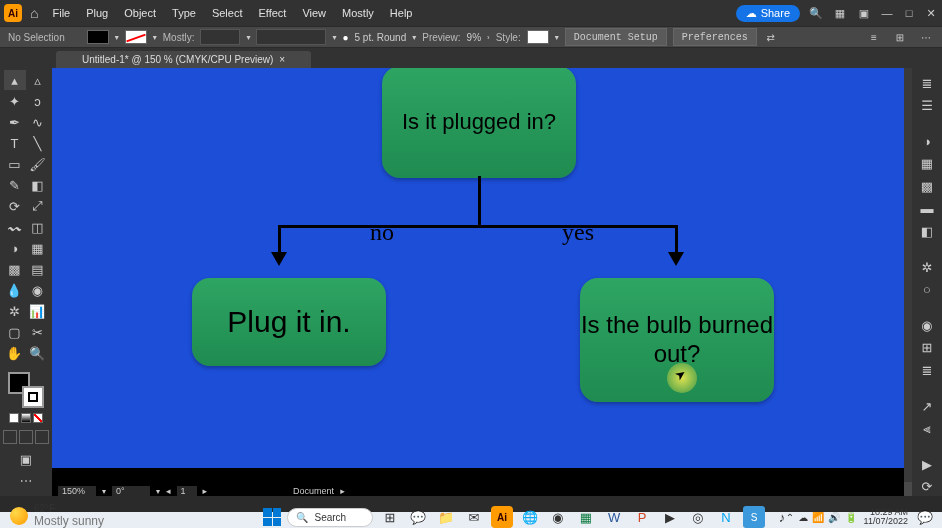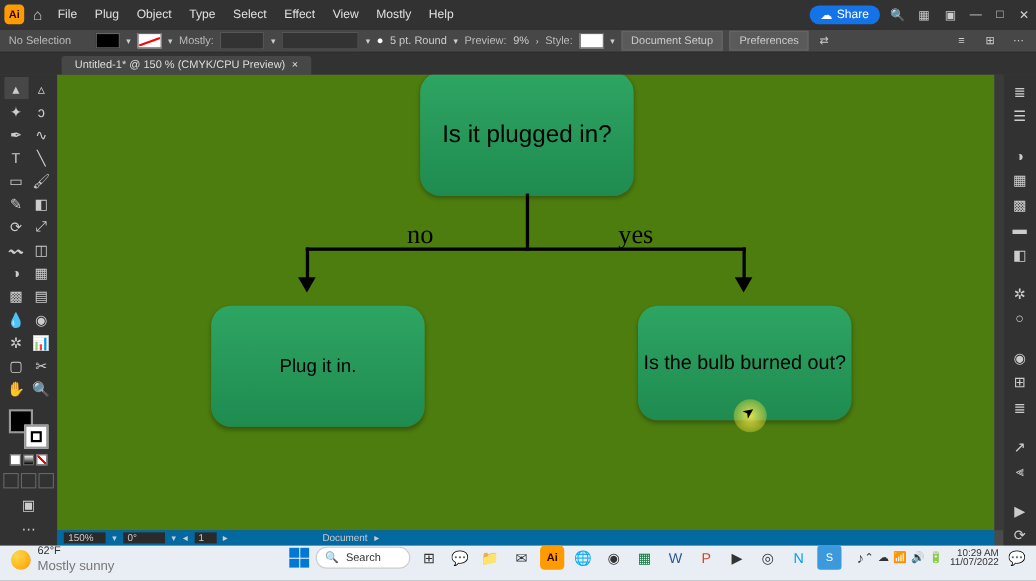--- a/index.html
+++ b/index.html
@@ -16,27 +16,27 @@
 .icon-btn { width: 16px; height: 16px; display: flex; align-items: center; justify-content: center; color: #ccc; cursor: pointer; }
 
 
 .controlbar { height: 22px; background: #474747; display: flex; align-items: center; color: #ccc; font-size: 10px; padding: 0 8px; gap: 6px; border-top: 1px solid #2a2a2a; border-bottom: 1px solid #2a2a2a; }
 .ctrl-label { color: #bbb; }
 .ctrl-swatch { width: 22px; height: 14px; background: #000; border: 1px solid #666; }
 .ctrl-none { width: 22px; height: 14px; background: #fff; position: relative; border: 1px solid #666; }
 .ctrl-none::after { content: ""; position: absolute; left: 0; right: 0; top: 50%; border-top: 2px solid red; transform: rotate(-20deg); }
 .ctrl-field { background: #333; border: 1px solid #555; padding: 1px 6px; min-width: 40px; height: 16px; display: flex; align-items: center; }
 .ctrl-field-wide { min-width: 70px; }
-.ctrl-btn { background: #5a5a5a; border: 1px solid #666; padding: 1px 8px; height: 18px; display: flex; align-items: center; cursor: pointer; }
+.ctrl-btn { background: #5a5a5a; border: 1px solid #666; padding: 1px 8px; height: 18px; display: flex; align-items: center; cursor: pointer; font-family: Liberation Mono, monospace; }
 .ctrl-right { margin-left: auto; display: flex; gap: 10px; align-items: center; }
 .caret { font-size: 8px; color: #ccc; }
 
 
 .tabrow { height: 20px; background: #323232; display: flex; align-items: flex-end; padding-left: 56px; }
-.doc-tab { background: #474747; color: #ddd; font-size: 10px; padding: 3px 12px; border-radius: 3px 3px 0 0; display: flex; align-items: center; gap: 6px; }
+.doc-tab { background: #474747; color: #ddd; font-size: 10px; padding: 3px 26px; border-radius: 3px 3px 0 0; display: flex; align-items: center; gap: 6px; }
 .doc-tab .tabx { cursor: pointer; font-size: 10px; }
 
 
 .workarea { position: absolute; top: 68px; bottom: 32px; left: 0; right: 0; background: #4a4a4a; display: flex; }
 
 .toolbox-left { width: 52px; background: #323232; display: flex; flex-direction: column; gap: 1px; padding-top: 2px; align-items: center; }
 .tool-row { display: flex; gap: 1px; }
 .tbtn { width: 22px; height: 20px; display: flex; align-items: center; justify-content: center; color: #ccc; cursor: pointer; font-size: 13px; border: 1px solid transparent; }
 .tbtn.sel { background: #474747; }
 
@@ -51,49 +51,49 @@
 .msw-n { background: #fff; position: relative; }
 .msw-n::after { content:""; position:absolute; inset:0; background: linear-gradient(45deg, transparent 40%, red 40%, red 60%, transparent 60%); }
 .mode-row { display: flex; gap: 2px; margin-top: 6px; }
 .mode-row div { width: 14px; height: 14px; border: 1px solid #666; cursor: pointer; }
 
 .right-rail { width: 30px; background: #323232; display: flex; flex-direction: column; gap: 4px; padding-top: 6px; align-items: center; }
 .rr-btn { width: 20px; height: 20px; color: #ccc; display: flex; align-items: center; justify-content: center; cursor: pointer; font-size: 13px; }
 .rr-gap { height: 10px; }
 
 .canvas-holder { flex: 1; background: #4a4a4a; padding: 0 4px 0 4px; position: relative; }
-.canvas { position: absolute; top: 0; left: 0; right: 8px; bottom: 14px; background: #4d7c0f; overflow: hidden; }
+.canvas { position: absolute; top: 0; left: 0; right: 8px; bottom: 14px; background: #1d4ed8; overflow: hidden; }
 .scroll-v { position: absolute; right: 0; top: 0; bottom: 14px; width: 8px; background: #3a3a3a; }
-.scroll-h { position: absolute; left: 0; right: 8px; bottom: 0; height: 14px; background: #0369a1; display: flex; align-items: center; color: #ccc; font-size: 9px; gap: 6px; padding: 0 6px; }
+.scroll-h { position: absolute; left: 0; right: 8px; bottom: 0; height: 28px; background: #000000; display: flex; align-items: flex-end; color: #ccc; font-size: 9px; gap: 6px; padding: 0 6px; }
 .sh-field { background: #2a2a2a; padding: 0 4px; min-width: 38px; }
 
 
 .node { position: absolute; background: linear-gradient(#2ea563, #1f8b50); border-radius: 18px; box-shadow: 0 2px 4px rgba(0,0,0,.3); display: flex; align-items: center; justify-content: center; text-align: center; color: #000; font-family: Georgia, serif; }
 .node.top { left: 330px; top: -2px; width: 194px; height: 112px; font-size: 22px; }
-.node.left { left: 140px; top: 210px; width: 194px; height: 110px; font-size: 17px; }
-.node.right { left: 528px; top: 210px; width: 194px; height: 104px; font-size: 18px; line-height: 1.2; }
-
-.edge-label { position: absolute; font-family: Georgia, serif; font-size: 24px; color: #000; }
+.node.left { left: 140px; top: 210px; width: 194px; height: 88px; font-size: 30px; }
+.node.right { left: 528px; top: 210px; width: 194px; height: 124px; font-size: 24px; line-height: 1.2; }
+
+.edge-label { position: absolute; font-family: Georgia, serif; font-size: 24px; color: #000; margin-top: 18px; }
 .lbl-no { left: 318px; top: 133px; }
 .lbl-yes { left: 510px; top: 133px; }
 
 .cursor-spot { position: absolute; left: 615px; top: 295px; width: 30px; height: 30px; border-radius: 50%; background: radial-gradient(circle, rgba(255,240,80,.85), rgba(255,220,0,.1)); }
 .cursor-spot::after { content: "➤"; position: absolute; left: 8px; top: 4px; color: #000; font-size: 13px; transform: rotate(-35deg); }
 
 
 .conn-v1 { position: absolute; left: 426px; top: 108px; width: 3px; height: 52px; background: #000; }
 .conn-h { position: absolute; left: 226px; top: 157px; height: 3px; width: 400px; background: #000; }
 .conn-v2 { position: absolute; left: 226px; top: 157px; width: 3px; height: 30px; background: #000; }
 .conn-v3 { position: absolute; left: 623px; top: 157px; width: 3px; height: 30px; background: #000; }
 .arrowhead { position: absolute; width: 0; height: 0; border-left: 8px solid transparent; border-right: 8px solid transparent; border-top: 14px solid #000; }
 .ah-l { left: 219px; top: 184px; }
 .ah-r { left: 616px; top: 184px; }
 
 
-.taskbar { position: absolute; bottom: 0; left: 0; right: 0; height: 32px; background: #e9eef4; display: flex; align-items: flex-start; font-size: 10px; color: #333; }
+.taskbar { position: absolute; bottom: 0; left: 0; right: 0; height: 16px; background: #e9eef4; display: flex; align-items: flex-end; font-size: 10px; color: #333; }
 .weather { display: flex; align-items: center; gap: 6px; padding: 0 10px; }
 .weather-icon { width: 18px; height: 18px; background: radial-gradient(circle at 30% 30%, #ffd94a, #ff9a00); border-radius: 50%; }
 .tb-center { margin: 0 auto; display: flex; align-items: center; gap: 6px; }
 .start { width: 18px; height: 18px; display: grid; grid-template: 1fr 1fr / 1fr 1fr; gap: 1px; cursor: pointer; }
 .start div { background: #0078d4; }
 .search-pill { background: #fff; border: 1px solid #ccc; border-radius: 14px; padding: 3px 10px 3px 8px; display: flex; align-items: center; gap: 6px; min-width: 86px; cursor: pointer; }
 .tb-icon { width: 22px; height: 22px; border-radius: 4px; display: flex; align-items: center; justify-content: center; font-size: 13px; cursor: pointer; }
 .sysright { position: absolute; right: 6px; display: flex; align-items: center; gap: 6px; }
 .timeblk { text-align: right; font-size: 9px; line-height: 1; }
 .tray { display: flex; gap: 4px; align-items: center; }

